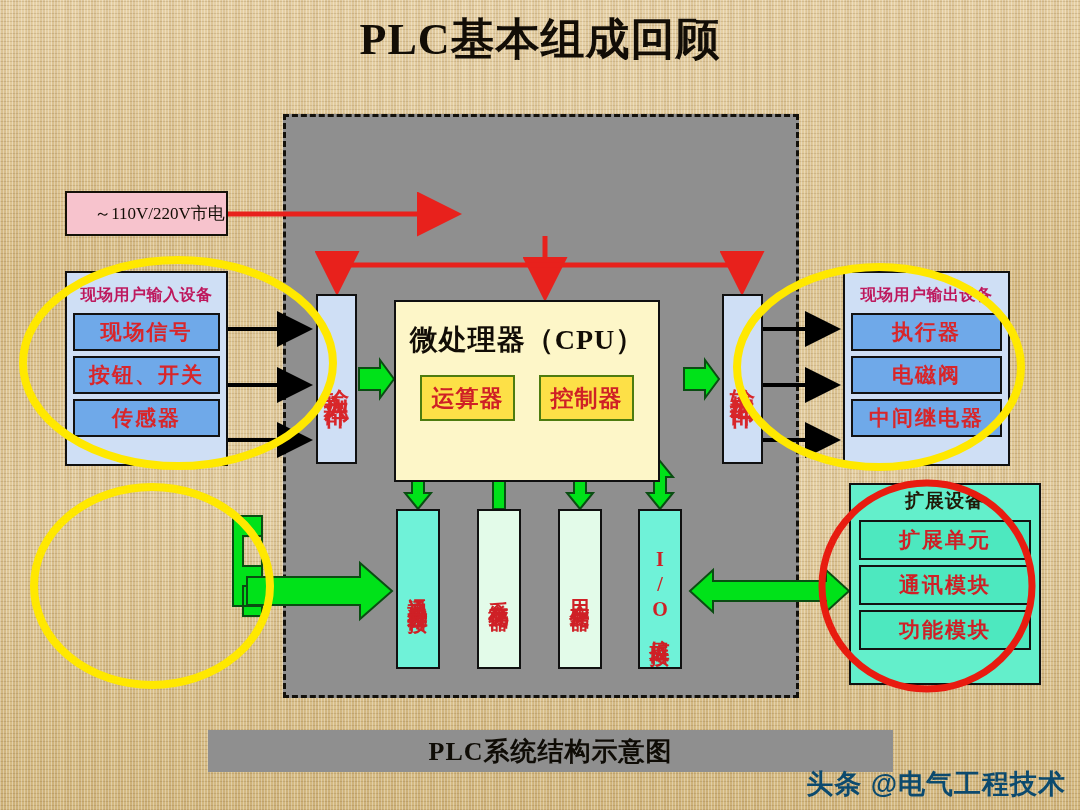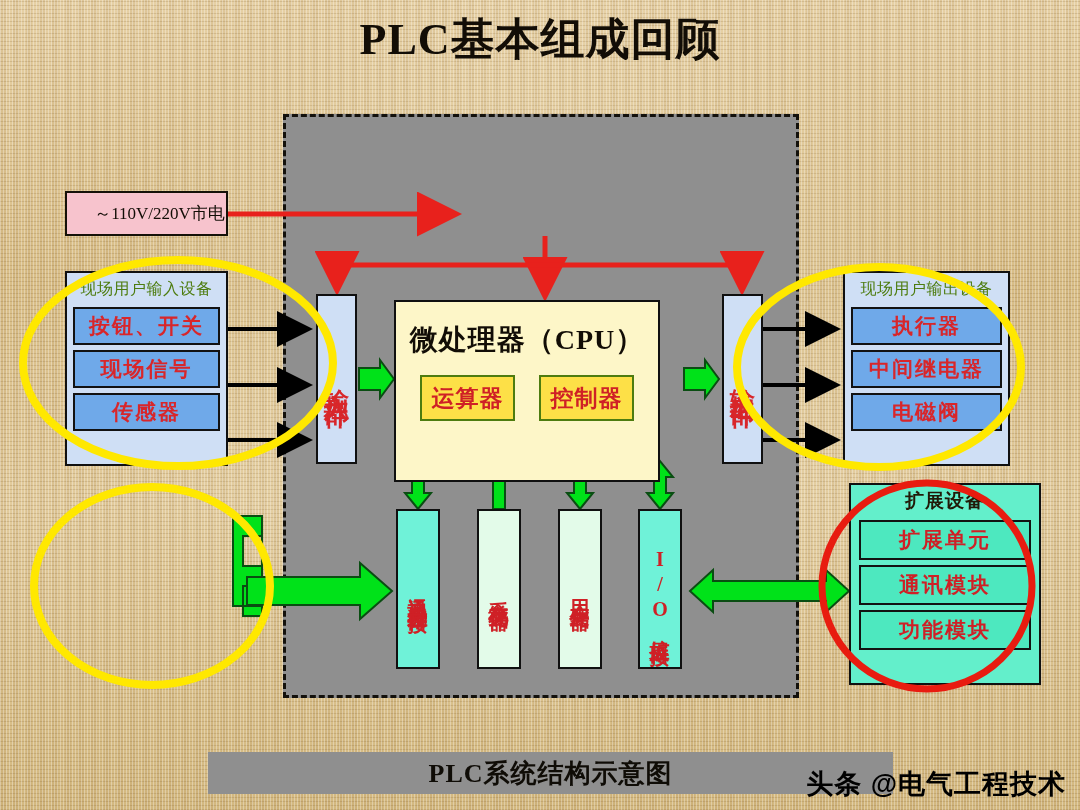--- a/index.html
+++ b/index.html
@@ -56,21 +56,21 @@
     font-size:23px;font-weight:bold;color:#21237e;letter-spacing:1px;
   }
 
   
   .panel{
     background:#cfdff5;border:2px solid #101010;
     display:block;box-sizing:border-box;
   }
   .panel-title{
     text-align:center;font-family:"Liberation Serif","DejaVu Serif",serif;
-    font-size:16px;font-weight:normal;color:#4d7c0f;padding-top:6px;letter-spacing:.5px;
+    font-size:16px;font-weight:bold;color:#be185d;padding-top:12px;letter-spacing:.5px;
   }
   .panel-items{padding:2px 6px 6px 6px;}
   .chip{
     background:#6fa9e9;border:2px solid #121212;margin-top:5px;height:38px;
     display:flex;align-items:center;justify-content:center;
     font-family:"Liberation Serif","DejaVu Serif",serif;
     font-size:21px;font-weight:bold;color:#d8262a;letter-spacing:2px;
     box-sizing:border-box;
   }
   .panel-in{left:65px;top:271px;width:163px;height:195px;}
@@ -131,31 +131,31 @@
     display:flex;align-items:center;justify-content:center;
     font-family:"Liberation Serif","DejaVu Serif",serif;
     font-size:21px;font-weight:bold;color:#cf2026;letter-spacing:2px;
     box-sizing:border-box;
   }
   .grp-ext{left:55px;top:483px;width:165px;height:202px;}
   .grp-exp{left:849px;top:483px;width:192px;height:202px;}
 
   
   .caption{
-    position:absolute;left:208px;top:752px;width:685px;height:42px;
+    position:absolute;left:208px;top:730px;width:685px;height:42px;
     background:#8f8f8f;display:flex;align-items:center;justify-content:center;
     font-family:"Liberation Serif","DejaVu Serif",serif;
     font-size:26px;font-weight:bold;color:#0f0c06;letter-spacing:1px;
   }
 
   
   .watermark{
     position:absolute;right:14px;bottom:8px;
     font-family:"Liberation Sans","DejaVu Sans",sans-serif;
-    font-size:27px;font-weight:bold;color:#000000;letter-spacing:1px;
+    font-size:27px;font-weight:bold;color:#0c4a6e;letter-spacing:1px;
     white-space:nowrap;
   }
 
   svg.ov{position:absolute;left:0;top:0;width:1080px;height:810px;pointer-events:none;}
   svg.ov.under{z-index:3;}
   svg.ov.over{z-index:9;}
   .layer-boxes{position:absolute;left:0;top:0;width:1080px;height:810px;z-index:5;}
 </style>
 </head>
 <body>
@@ -221,32 +221,32 @@
     </g>
   </svg>
 
   <div class="layer-boxes">
 
     <div class="bx mains">～110V/220V市电</div>
 
     <div class="bx panel panel-in">
       <div class="panel-title">现场用户输入设备</div>
       <div class="panel-items">
+        <div class="chip">现场信号</div>
         <div class="chip">按钮、开关</div>
-        <div class="chip">现场信号</div>
         <div class="chip">传感器</div>
       </div>
     </div>
 
     <div class="bx panel panel-out">
       <div class="panel-title">现场用户输出设备</div>
       <div class="panel-items">
         <div class="chip">执行器</div>
+        <div class="chip">电磁阀</div>
         <div class="chip">中间继电器</div>
-        <div class="chip">电磁阀</div>
       </div>
     </div>
 
     <div class="bx vcol vcol-in">输入部件</div>
     <div class="bx vcol vcol-out">输出部件</div>
 
     <div class="bx cpu">
       <div class="cpu-title">微处理器（CPU）</div>
       <div class="cpu-row">
         <div class="cpu-unit">运算器</div>

